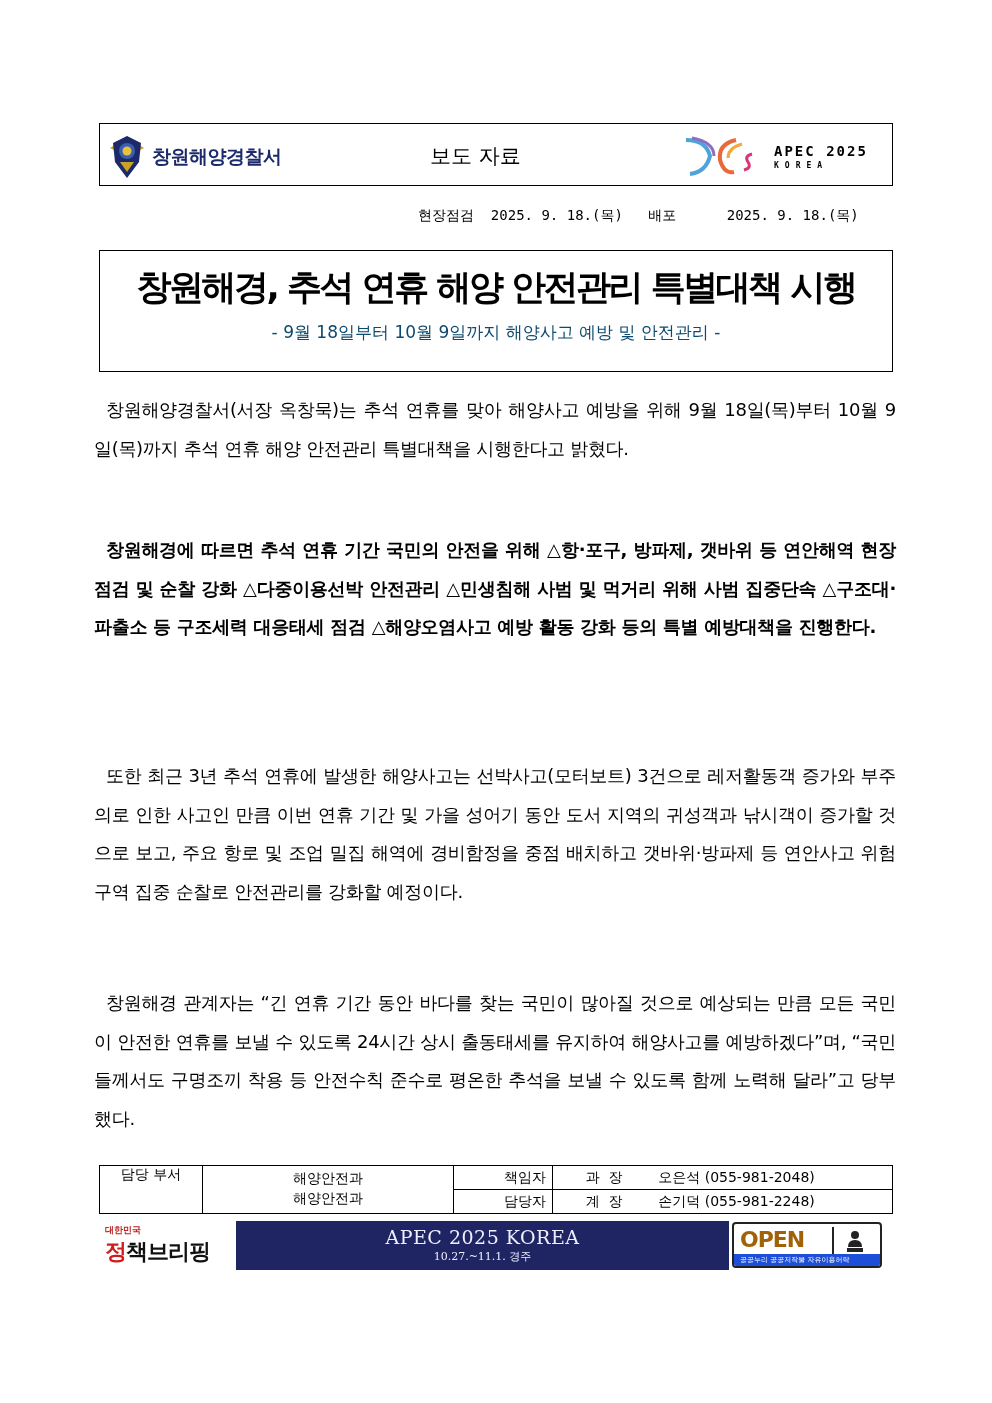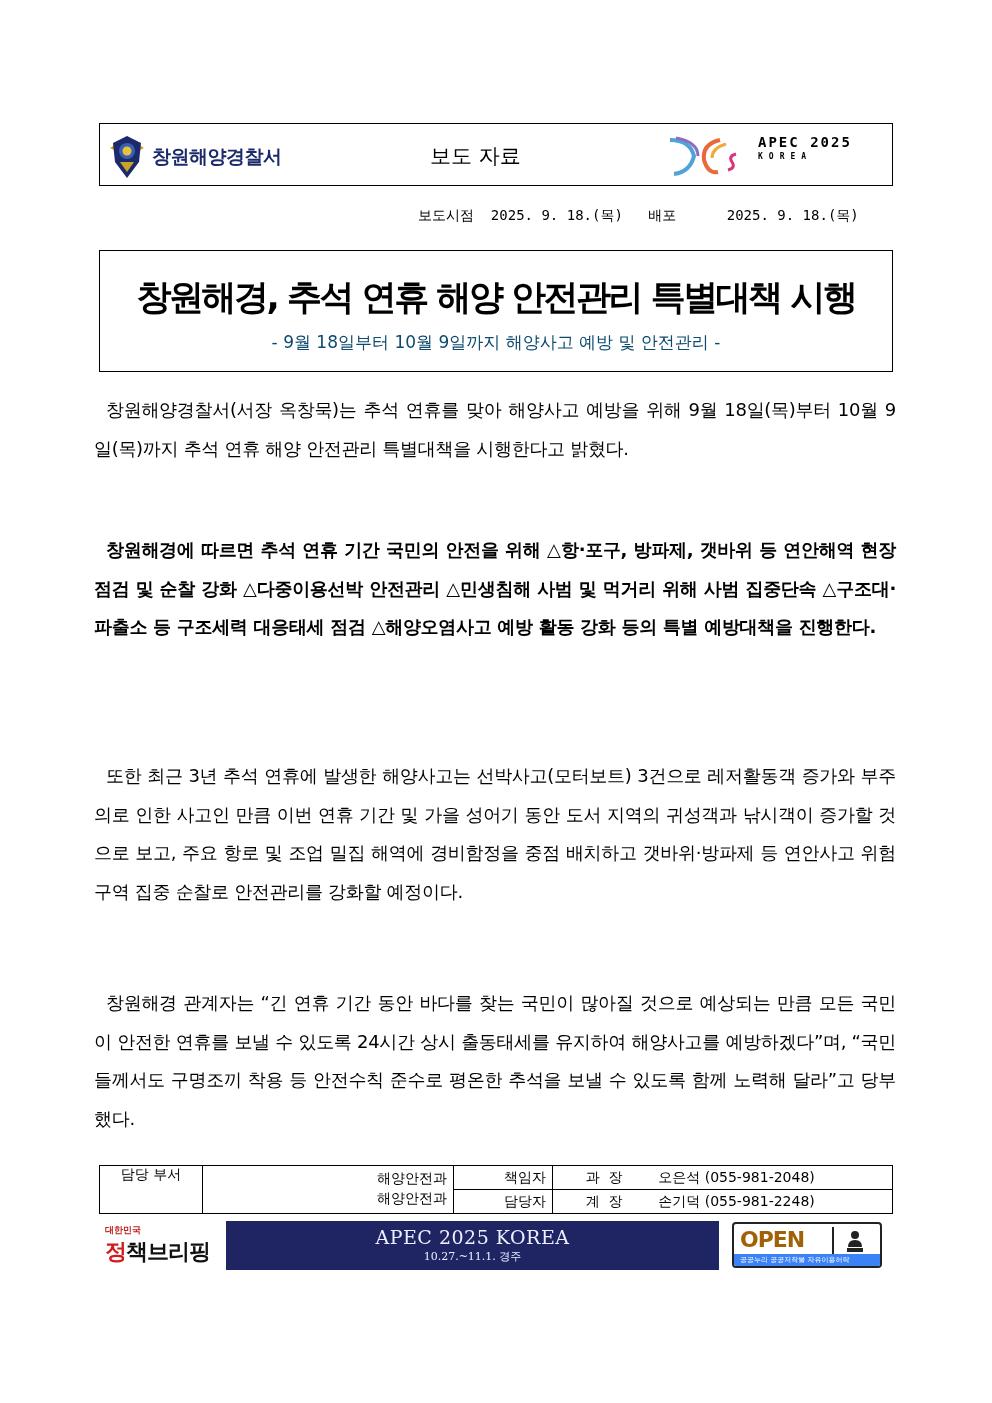--- a/index.html
+++ b/index.html
@@ -3,53 +3,53 @@
 <meta charset="utf-8">
 <style>
   html, body { margin: 0; padding: 0; background: #ffffff; }
   body { width: 992px; height: 1403px; position: relative; font-family: "DejaVu Sans", sans-serif; color: #000; overflow: hidden; }
 
   .header-box { position: absolute; left: 99px; top: 123px; width: 794px; height: 63px; border: 1.5px solid #000; box-sizing: border-box; }
   .agency-logo { position: absolute; left: 8px; top: 10px; display: flex; align-items: center; }
   .emblem { width: 38px; height: 46px; position: relative; }
   .agency-name { font-family: "DejaVu Sans", sans-serif; font-weight: bold; font-size: 19px; color: #1c2a6b; margin-left: 6px; letter-spacing: -0.5px; }
   .doc-type { position: absolute; left: 330px; top: 18px; font-family: "DejaVu Serif", serif; font-size: 21px; }
-  .apec-logo { position: absolute; left: 568px; top: 10px; display: flex; align-items: flex-start; }
+  .apec-logo { position: absolute; left: 584px; top: 10px; display: flex; align-items: center; }
   .apec-text { margin-left: 10px; font-family: "DejaVu Sans Mono", monospace; font-weight: bold; }
   .apec-text .l1 { font-size: 14px; letter-spacing: 2px; }
   .apec-text .l2 { font-size: 8px; letter-spacing: 6px; margin-top: 2px; }
 
   .release-line { position: absolute; left: 418px; top: 207px; font-family: "DejaVu Sans Mono", monospace; font-size: 14px; white-space: pre; }
 
   .title-box { position: absolute; left: 99px; top: 250px; width: 794px; height: 122px; border: 1.5px solid #000; box-sizing: border-box; text-align: center; }
-  .main-title { margin-top: 23px; font-family: "DejaVu Sans", sans-serif; font-weight: bold; font-size: 35px; letter-spacing: -2.5px; }
+  .main-title { margin-top: 13px; font-family: "DejaVu Sans", sans-serif; font-weight: bold; font-size: 35px; letter-spacing: -2.5px; }
   .sub-title { margin-top: 10px; font-family: "DejaVu Sans", sans-serif; font-size: 17px; color: #0c4a6e; }
 
   .body-text { position: absolute; left: 94px; width: 802px; font-family: "DejaVu Sans", sans-serif; font-size: 18px; line-height: 38.5px; text-align: justify; text-align-last: left; letter-spacing: -0.3px; }
   .body-text p { margin: 0; text-indent: 12px; }
 
   .contact-table { position: absolute; left: 99px; top: 1165px; width: 794px; border-collapse: collapse; font-size: 14px; font-family: "DejaVu Sans", sans-serif; }
   .contact-table td { border: 1.2px solid #000; height: 23px; padding: 0 6px; }
   .c-dept-label { width: 90px; vertical-align: top; text-align: center; }
-  .c-dept { width: 238px; text-align: right; line-height: 20px; vertical-align: top; padding-top: 2px !important; }
+  .c-dept { width: 238px; text-align: center; line-height: 20px; vertical-align: top; padding-top: 2px !important; }
   .c-role { width: 86px; text-align: right; }
   .c-detail { white-space: pre; }
 
   .footer-banners { position: absolute; left: 99px; top: 1220px; width: 794px; height: 52px; }
   .policy-logo { position: absolute; left: 6px; top: 4px; }
   .policy-logo .small { font-size: 9px; color: #b22; font-weight: bold; }
   .policy-logo .big { font-size: 22px; font-weight: bold; letter-spacing: -1px; color: #111; }
   .policy-logo .big .red { color: #d01c1c; }
-  .apec-banner { position: absolute; left: 127px; top: 1px; width: 493px; height: 49px; background: #1f2563; color: #eef; text-align: center; }
+  .apec-banner { position: absolute; left: 137px; top: 1px; width: 493px; height: 49px; background: #1f2563; color: #eef; text-align: center; }
   .apec-banner .b1 { font-family: "DejaVu Serif", serif; font-size: 19px; margin-top: 5px; letter-spacing: 0.5px; }
   .apec-banner .b2 { font-family: "DejaVu Serif", serif; font-size: 11px; margin-top: 1px; }
   .open-badge { position: absolute; left: 633px; top: 2px; width: 150px; height: 46px; border: 2px solid #222; border-radius: 4px; box-sizing: border-box; background: #fff; overflow: hidden; }
   .open-badge .open-word { position: absolute; left: 6px; top: 3px; font-size: 22px; font-weight: bold; letter-spacing: -1px; color: #a16207; }
   .open-badge .by-box { position: absolute; left: 98px; top: 3px; width: 42px; height: 27px; border-left: 2px solid #222; }
-  .open-badge .strip { position: absolute; left: 0; bottom: 0; width: 100%; height: 12px; background: #3b82f6; color: #fff; font-size: 7px; line-height: 12px; padding-left: 6px; box-sizing: border-box; white-space: nowrap; }
+  .open-badge .strip { position: absolute; left: 0; bottom: 0; width: 100%; height: 12px; background: #1d4ed8; color: #fff; font-size: 7px; line-height: 12px; padding-left: 6px; box-sizing: border-box; white-space: nowrap; }
 </style>
 </head>
 <body>
 
 <div class="header-box">
   <div class="agency-logo">
     <div class="emblem">
       <svg width="38" height="46" viewBox="0 0 38 46">
         <path d="M2 14 L10 18 L8 10 Z" fill="#c9a227"></path>
         <path d="M36 14 L28 18 L30 10 Z" fill="#c9a227"></path>
@@ -70,21 +70,21 @@
       <path d="M58 10 Q44 14 44 24" stroke="#f0a93a" stroke-width="3" fill="none"></path>
       <path d="M68 20 Q60 22 64 28 Q68 34 60 36" stroke="#d9357a" stroke-width="3" fill="none"></path>
     </svg>
     <div class="apec-text">
       <div class="l1">APEC 2025</div>
       <div class="l2">KOREA</div>
     </div>
   </div>
 </div>
 
-<div class="release-line"><span>보도시점</span>  <span>2025. 9. 18.(목)</span>   <span>배포</span>      <span>2025. 9. 18.(목)</span></div>
+<div class="release-line"><span>현장점검</span>  <span>2025. 9. 18.(목)</span>   <span>배포</span>      <span>2025. 9. 18.(목)</span></div>
 
 <div class="title-box">
   <div class="main-title">창원해경, 추석 연휴 해양 안전관리 특별대책 시행</div>
   <div class="sub-title">- 9월 18일부터 10월 9일까지 해양사고 예방 및 안전관리 -</div>
 </div>
 
 <div class="body-text" style="top:391px;">
   <p>창원해양경찰서(서장 옥창묵)는 추석 연휴를 맞아 해양사고 예방을 위해 9월 18일(목)부터 10월 9일(목)까지 추석 연휴 해양 안전관리 특별대책을 시행한다고 밝혔다.</p>
 </div>
 <div class="body-text" style="top:531px;font-weight:bold;">

